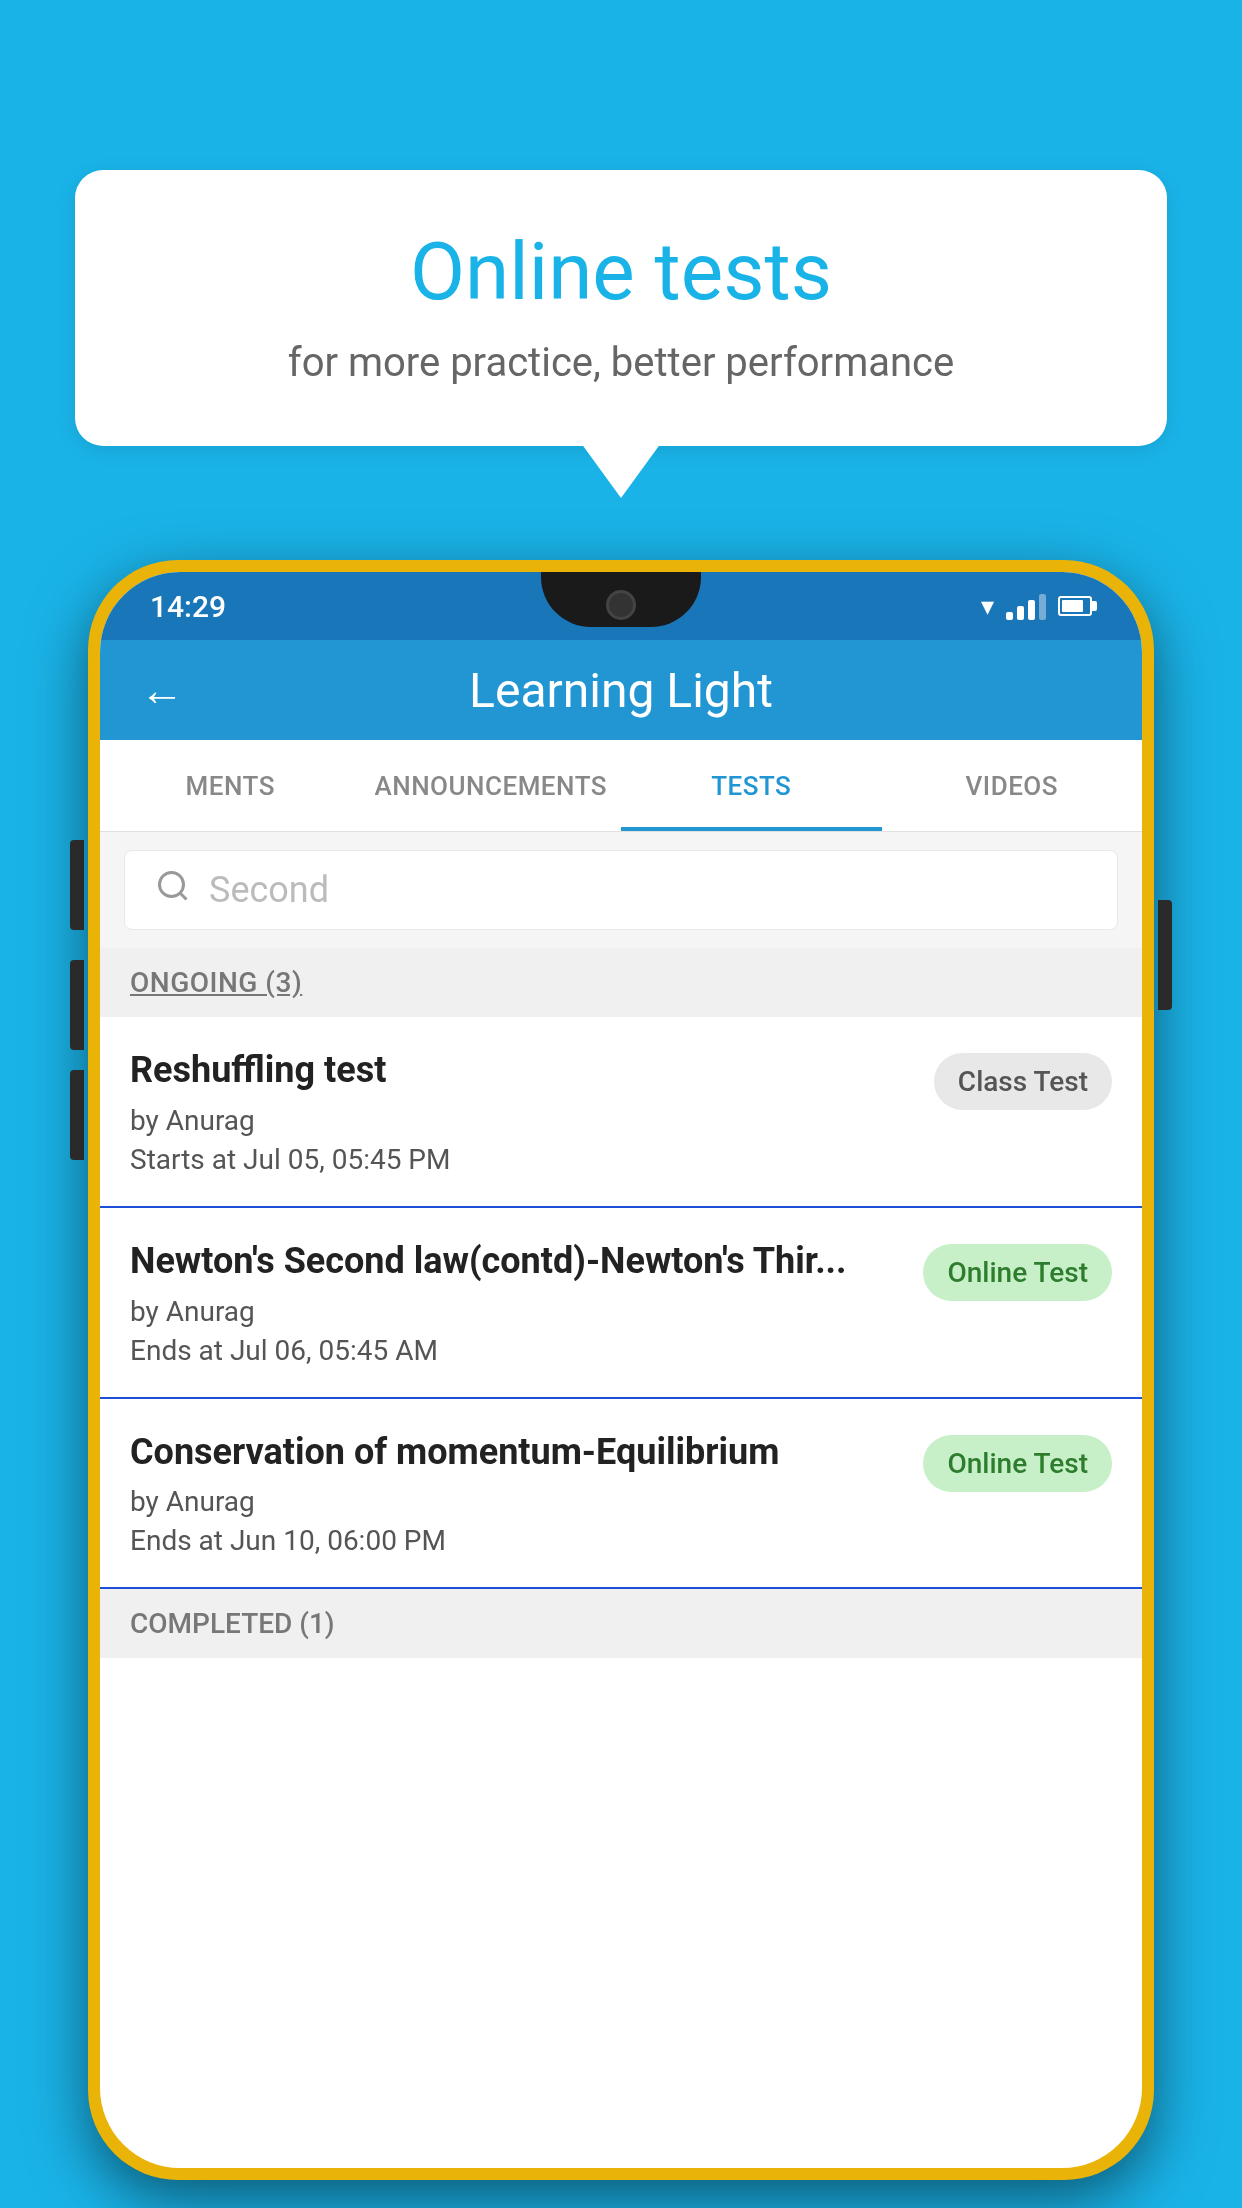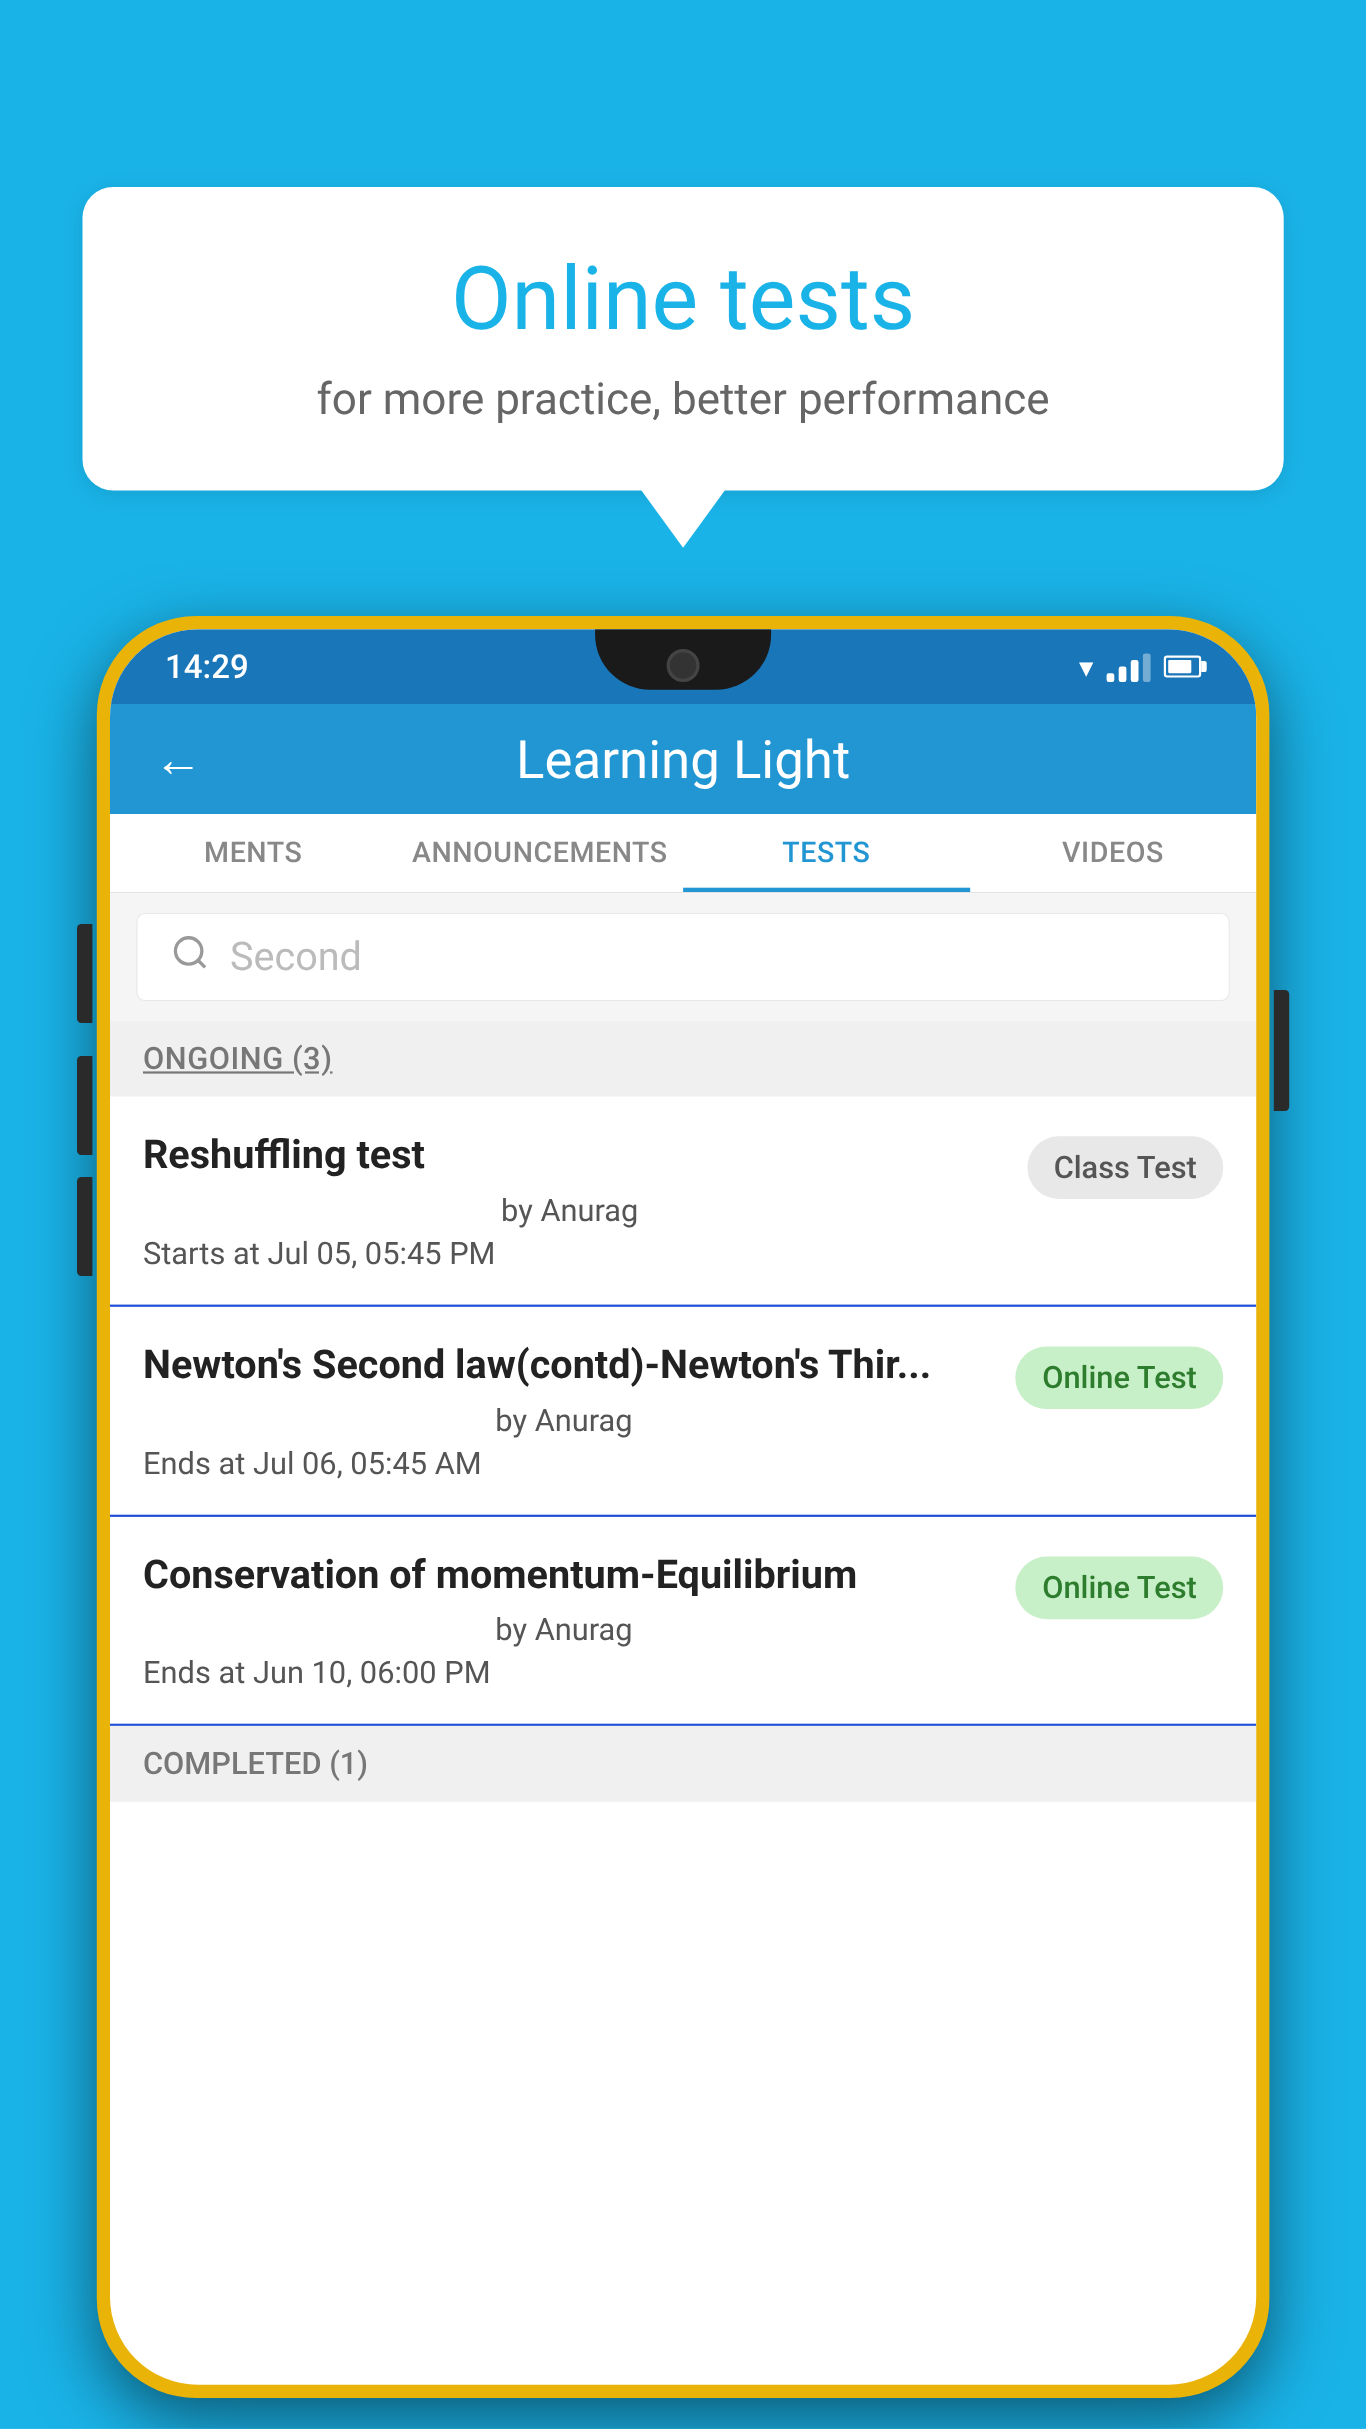--- a/index.html
+++ b/index.html
@@ -218,21 +218,21 @@
       flex: 1;
       text-align: center;
       padding-right: 74px;
     }
 
     
     .tab-bar {
       display: flex;
       background: white;
       border-bottom: 1px solid #e0e0e0;
-      height: 72px;
+      height: 92px;
       overflow: hidden;
     }
 
     .tab-item {
       flex: 1;
       display: flex;
       align-items: center;
       justify-content: center;
       font-size: 26px;
       font-weight: 500;
@@ -321,21 +321,20 @@
       font-weight: 700;
       color: #222;
       margin-bottom: 10px;
       line-height: 1.3;
     }
 
     .test-author {
       font-size: 28px;
       color: #555;
       margin-bottom: 6px;
-      text-align: center;
     }
 
     .test-time {
       font-size: 28px;
       color: #555;
     }
 
     .test-badge {
       padding: 12px 24px;
       border-radius: 30px;

